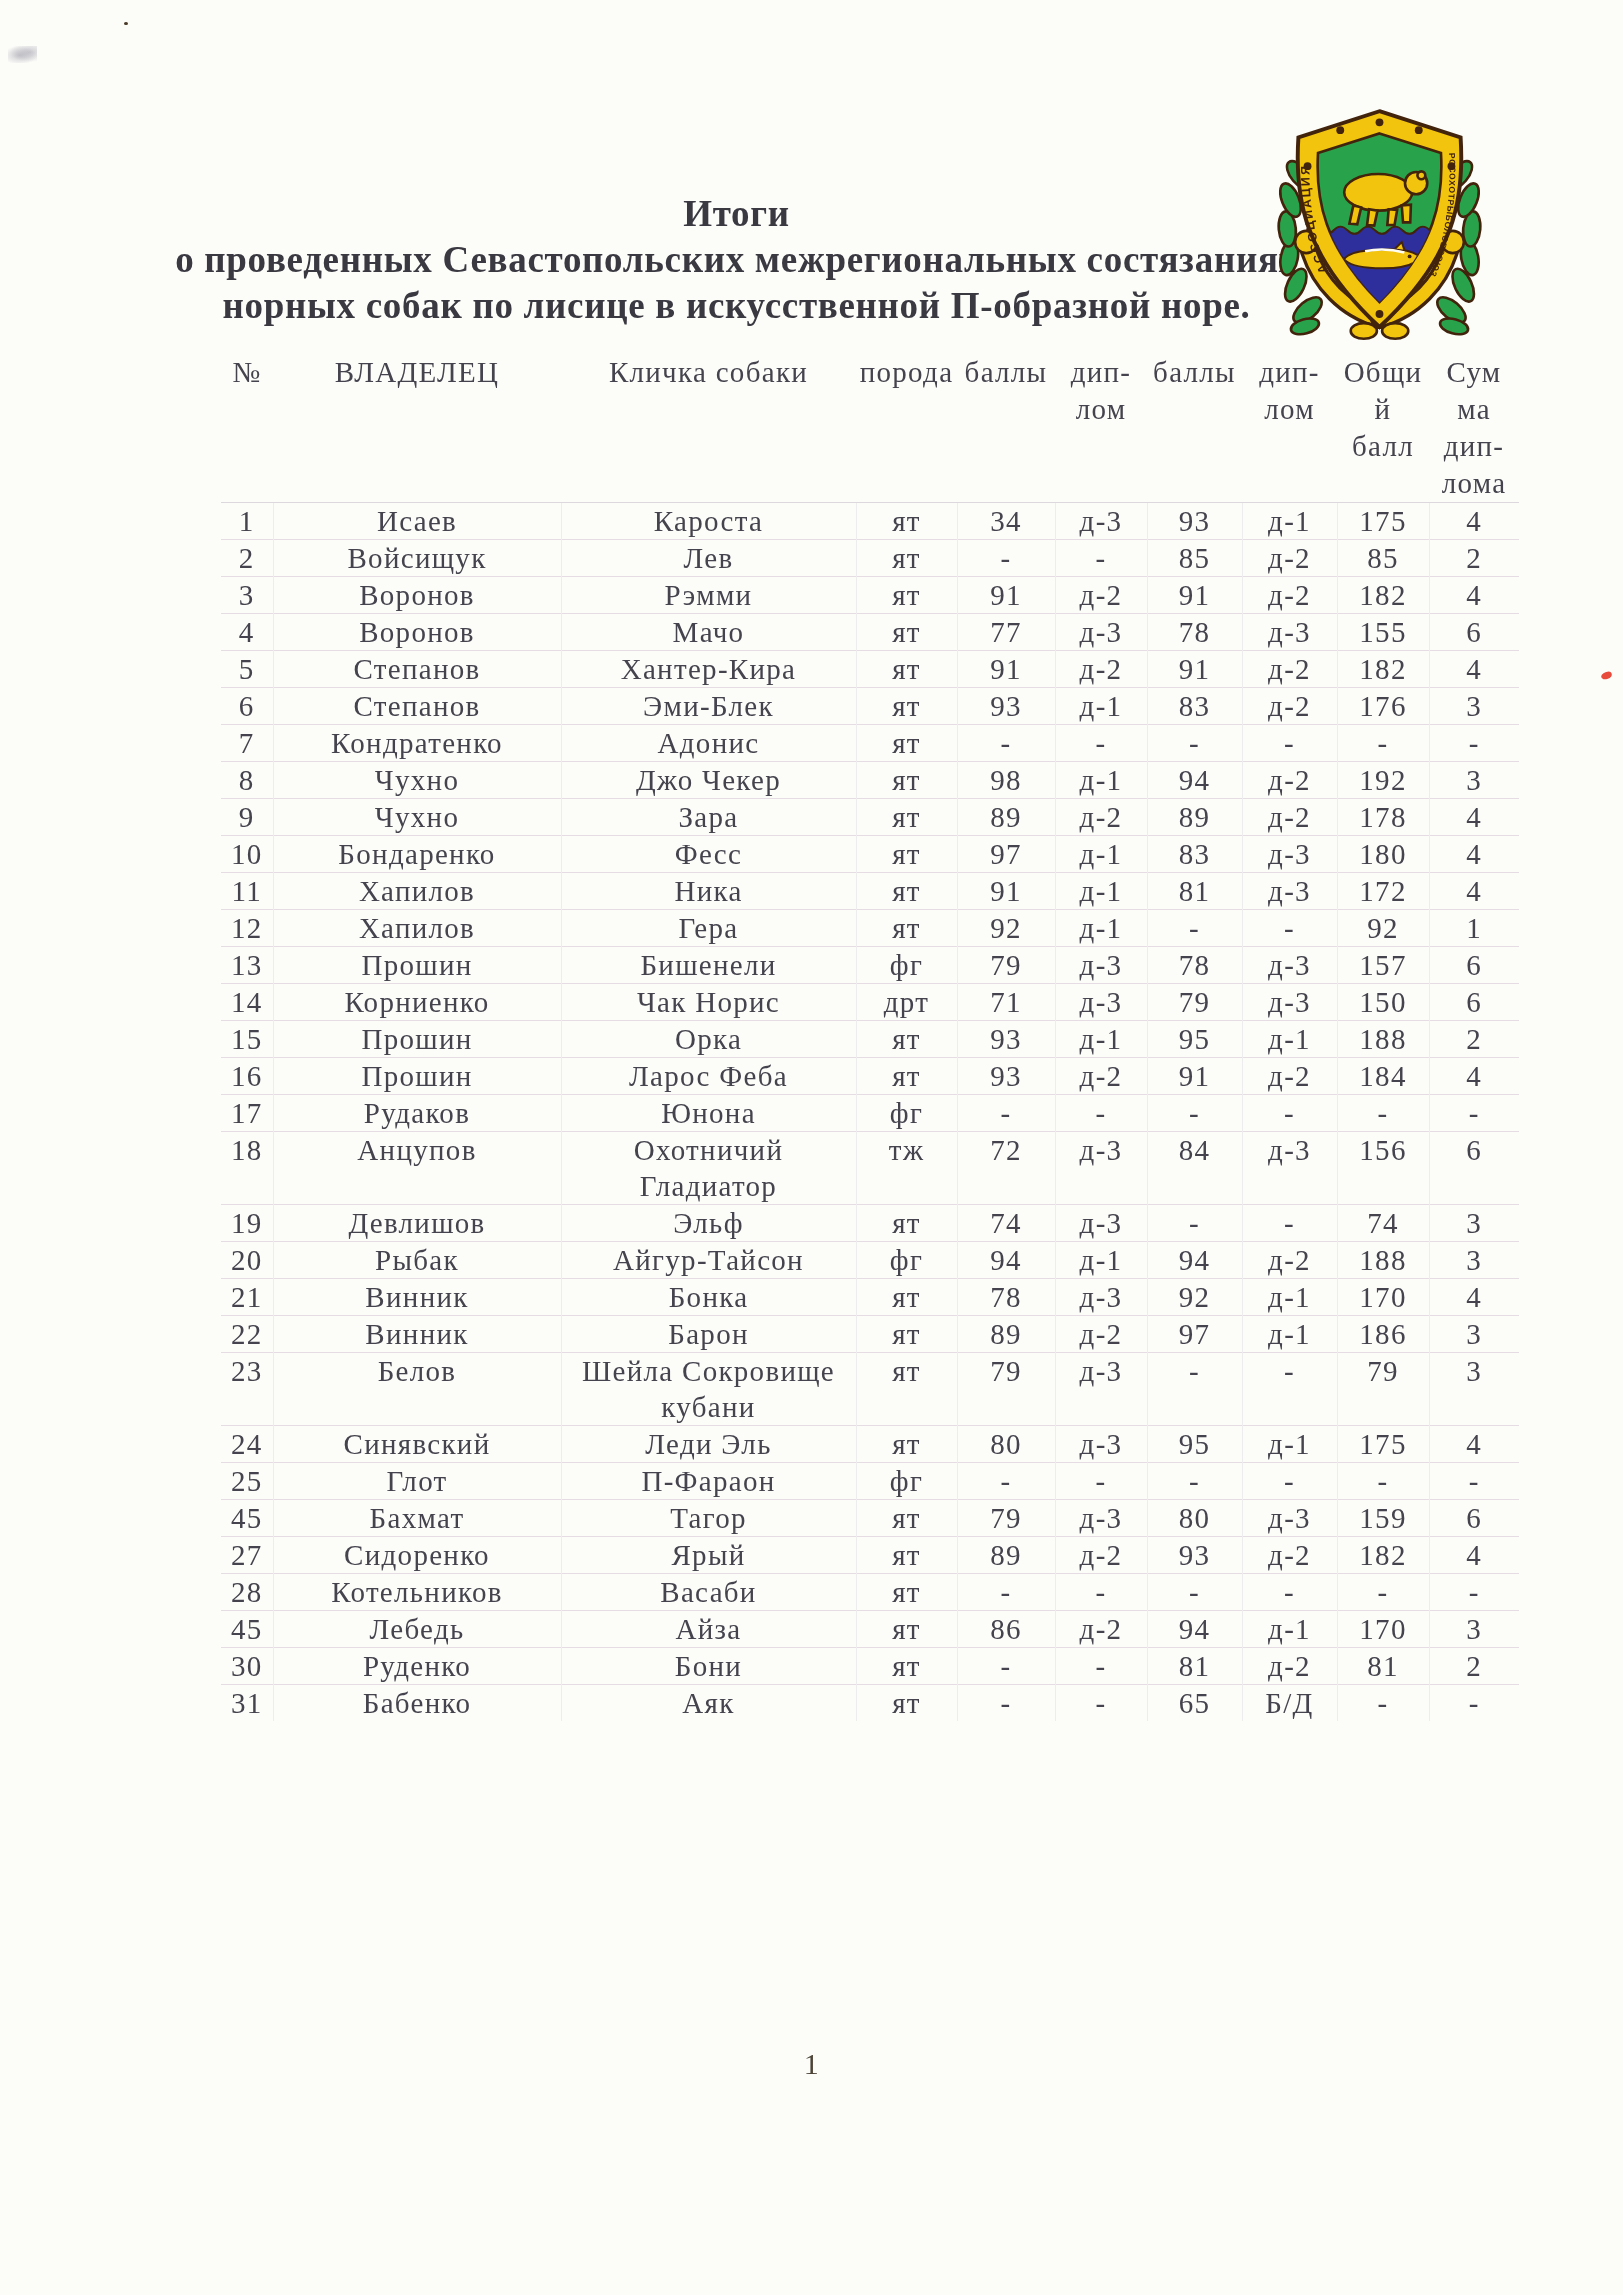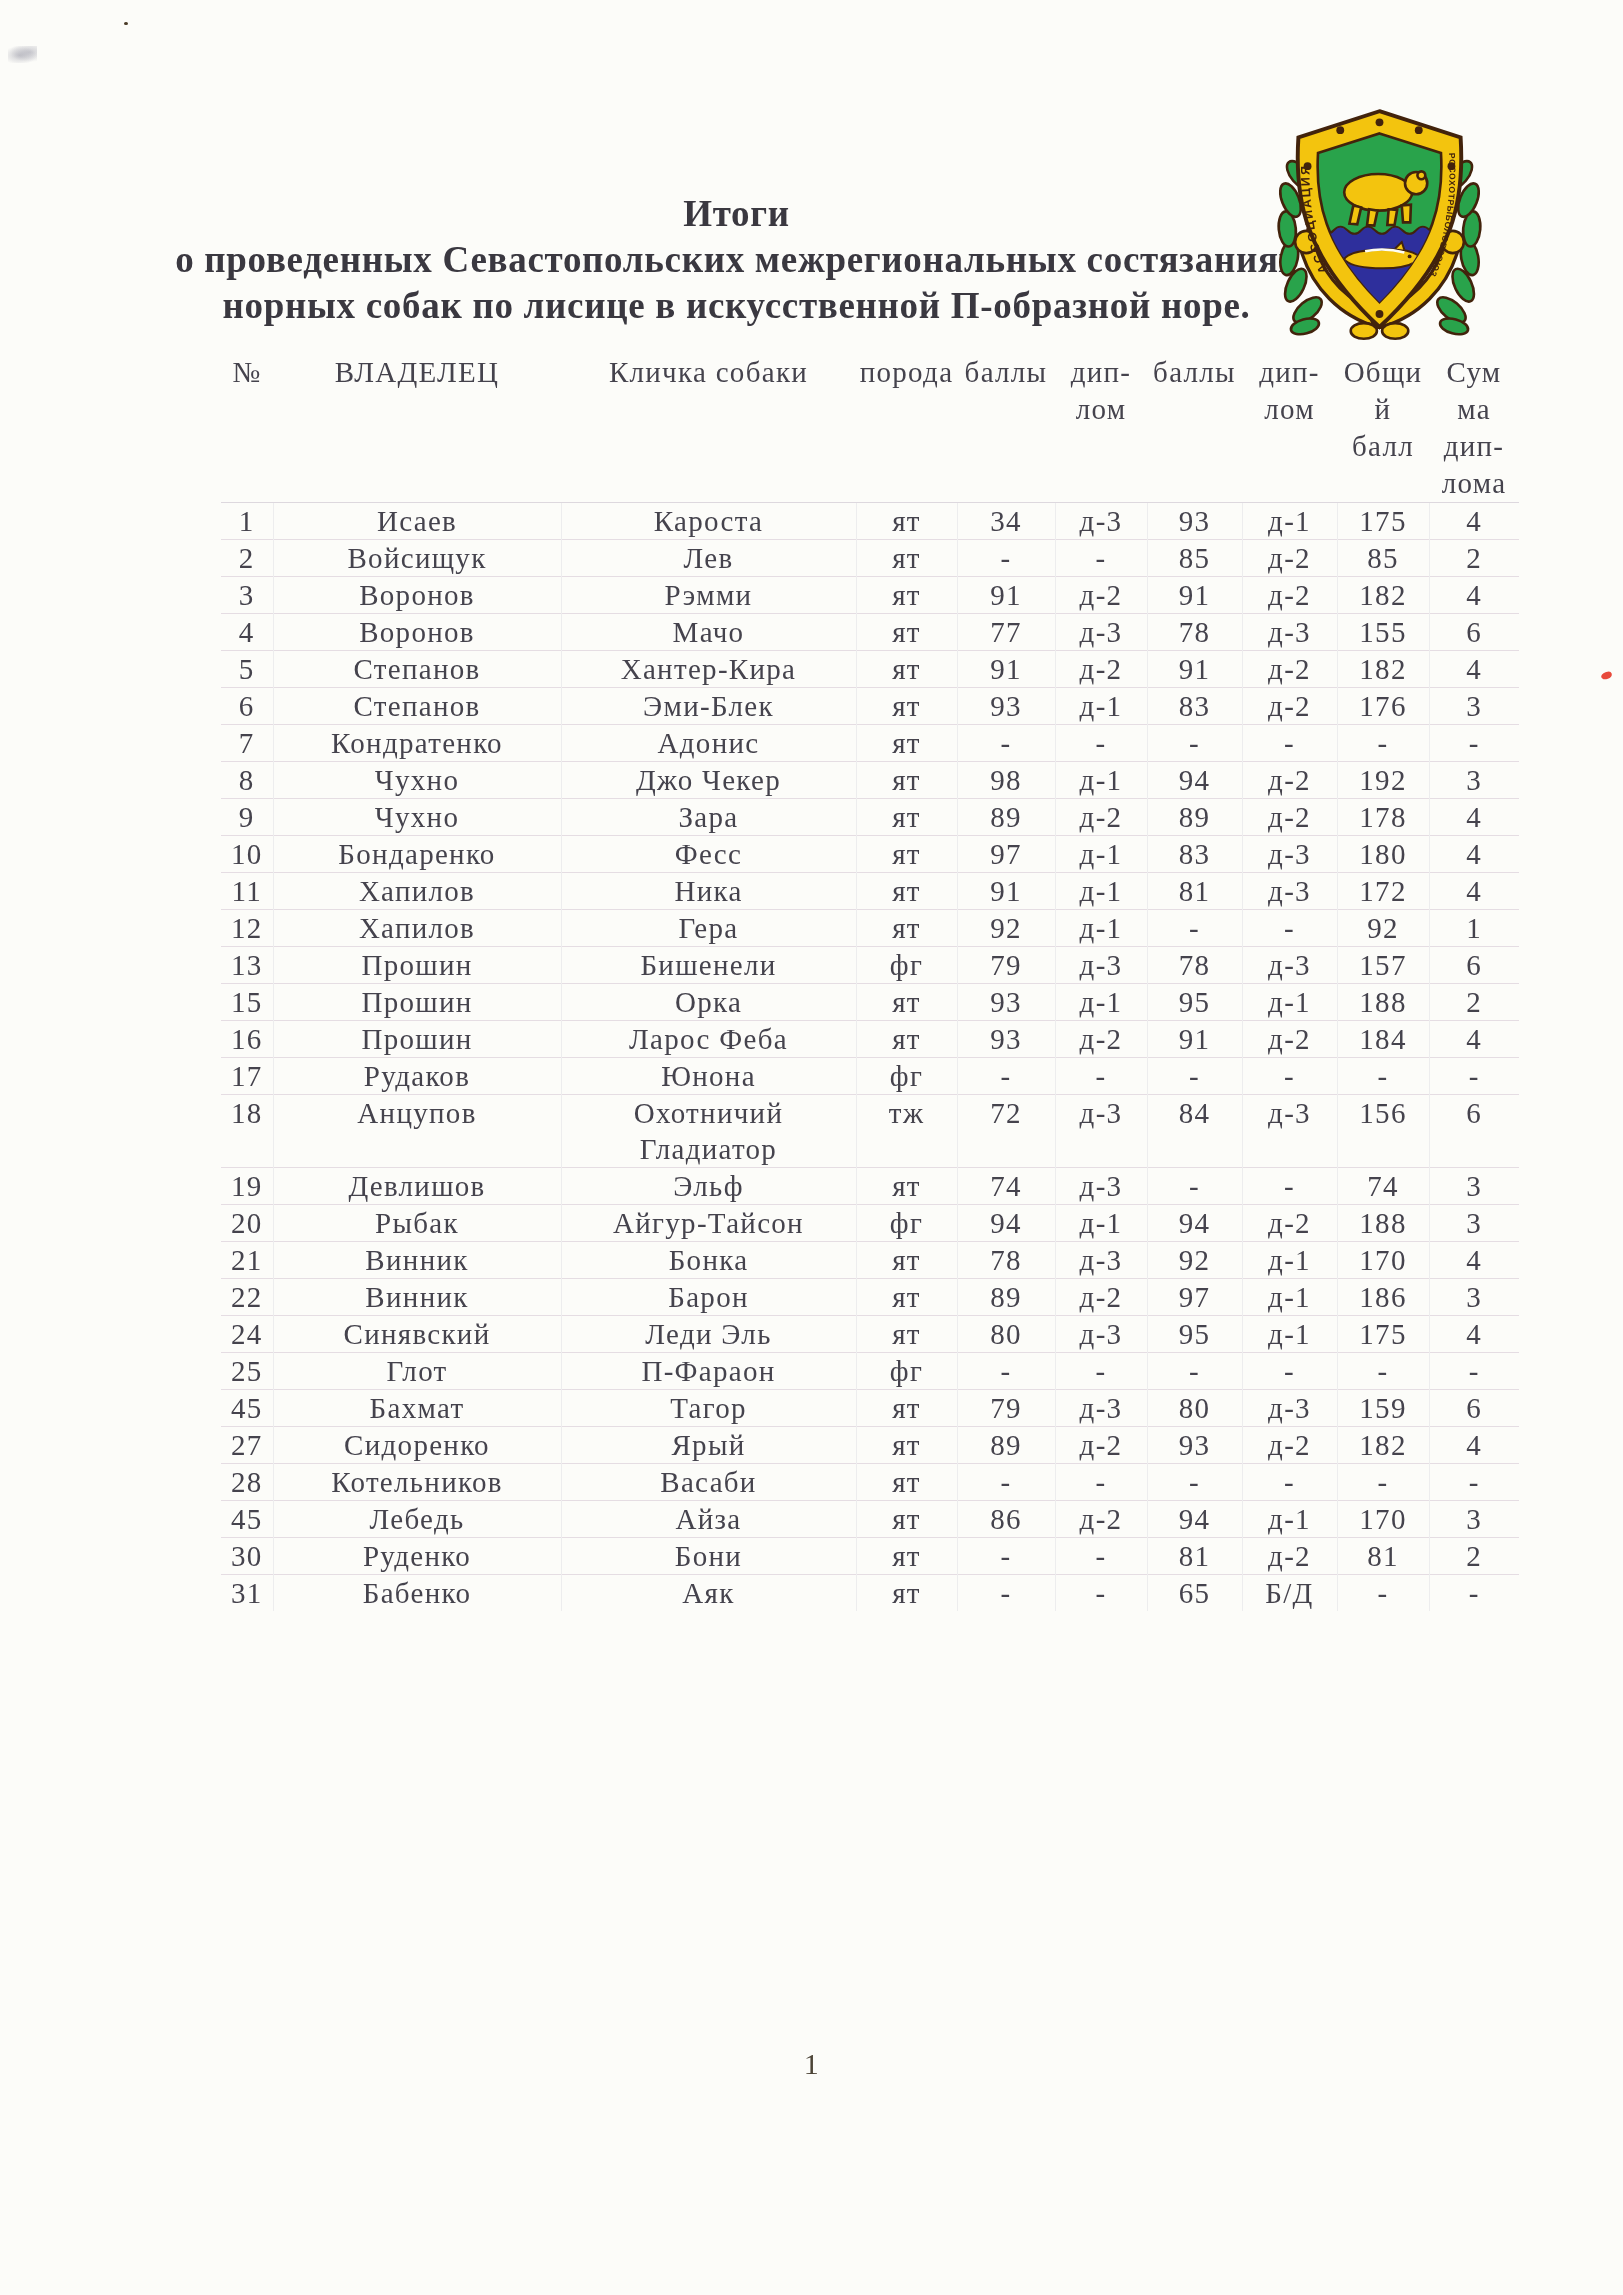--- a/index.html
+++ b/index.html
@@ -339,20 +339,32 @@
           <td>Бишенели</td>
           <td>фг</td>
           <td>79</td>
           <td>д-3</td>
           <td>78</td>
           <td>д-3</td>
           <td>157</td>
           <td>6</td>
         </tr>
         <tr>
+          <td>14</td>
+          <td>Корниенко</td>
+          <td>Чак Норис</td>
+          <td>дрт</td>
+          <td>71</td>
+          <td>д-3</td>
+          <td>79</td>
+          <td>д-3</td>
+          <td>150</td>
+          <td>6</td>
+        </tr>
+        <tr>
           <td>15</td>
           <td>Прошин</td>
           <td>Орка</td>
           <td>ят</td>
           <td>93</td>
           <td>д-1</td>
           <td>95</td>
           <td>д-1</td>
           <td>188</td>
           <td>2</td>
@@ -436,20 +448,33 @@
           <td>Барон</td>
           <td>ят</td>
           <td>89</td>
           <td>д-2</td>
           <td>97</td>
           <td>д-1</td>
           <td>186</td>
           <td>3</td>
         </tr>
         <tr>
+          <td>23</td>
+          <td>Белов</td>
+          <td>Шейла Сокровище
+кубани</td>
+          <td>ят</td>
+          <td>79</td>
+          <td>д-3</td>
+          <td>-</td>
+          <td>-</td>
+          <td>79</td>
+          <td>3</td>
+        </tr>
+        <tr>
           <td>24</td>
           <td>Синявский</td>
           <td>Леди Эль</td>
           <td>ят</td>
           <td>80</td>
           <td>д-3</td>
           <td>95</td>
           <td>д-1</td>
           <td>175</td>
           <td>4</td>

